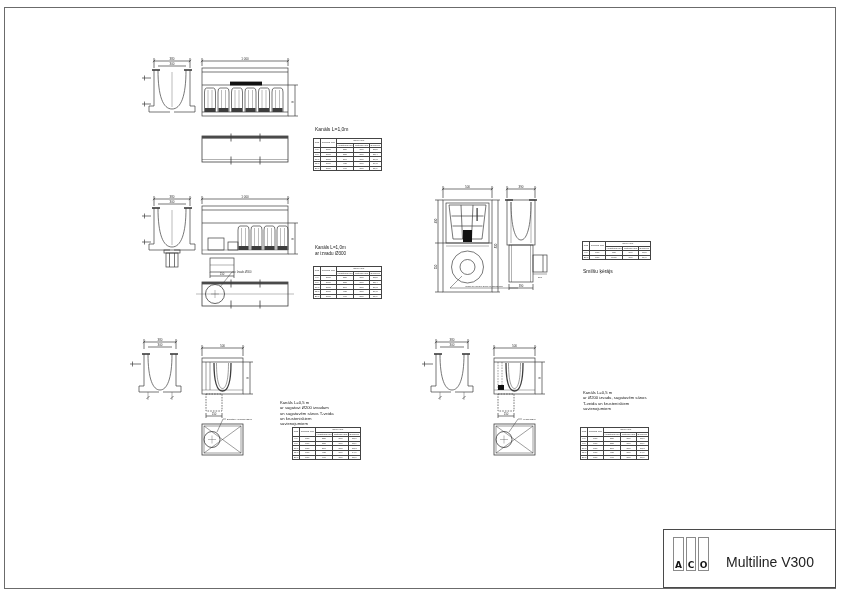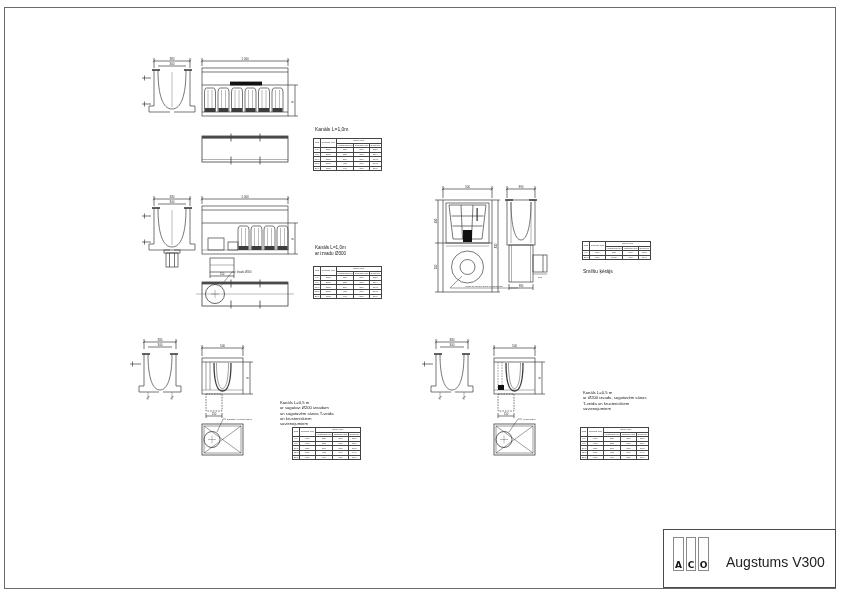--- a/index.html
+++ b/index.html
@@ -671,15 +671,15 @@
       <div class="aco-bar" style="left:0">
           <span>A</span>
         </div>
       <div class="aco-bar" style="left:12.5px">
           <span>C</span>
         </div>
       <div class="aco-bar" style="left:25px">
           <span>O</span>
         </div>
     </div>
-    <div class="tb-title">Augstums V300</div>
+    <div class="tb-title">Multiline V300</div>
   </div>
 </div>
 
 </body></html>

